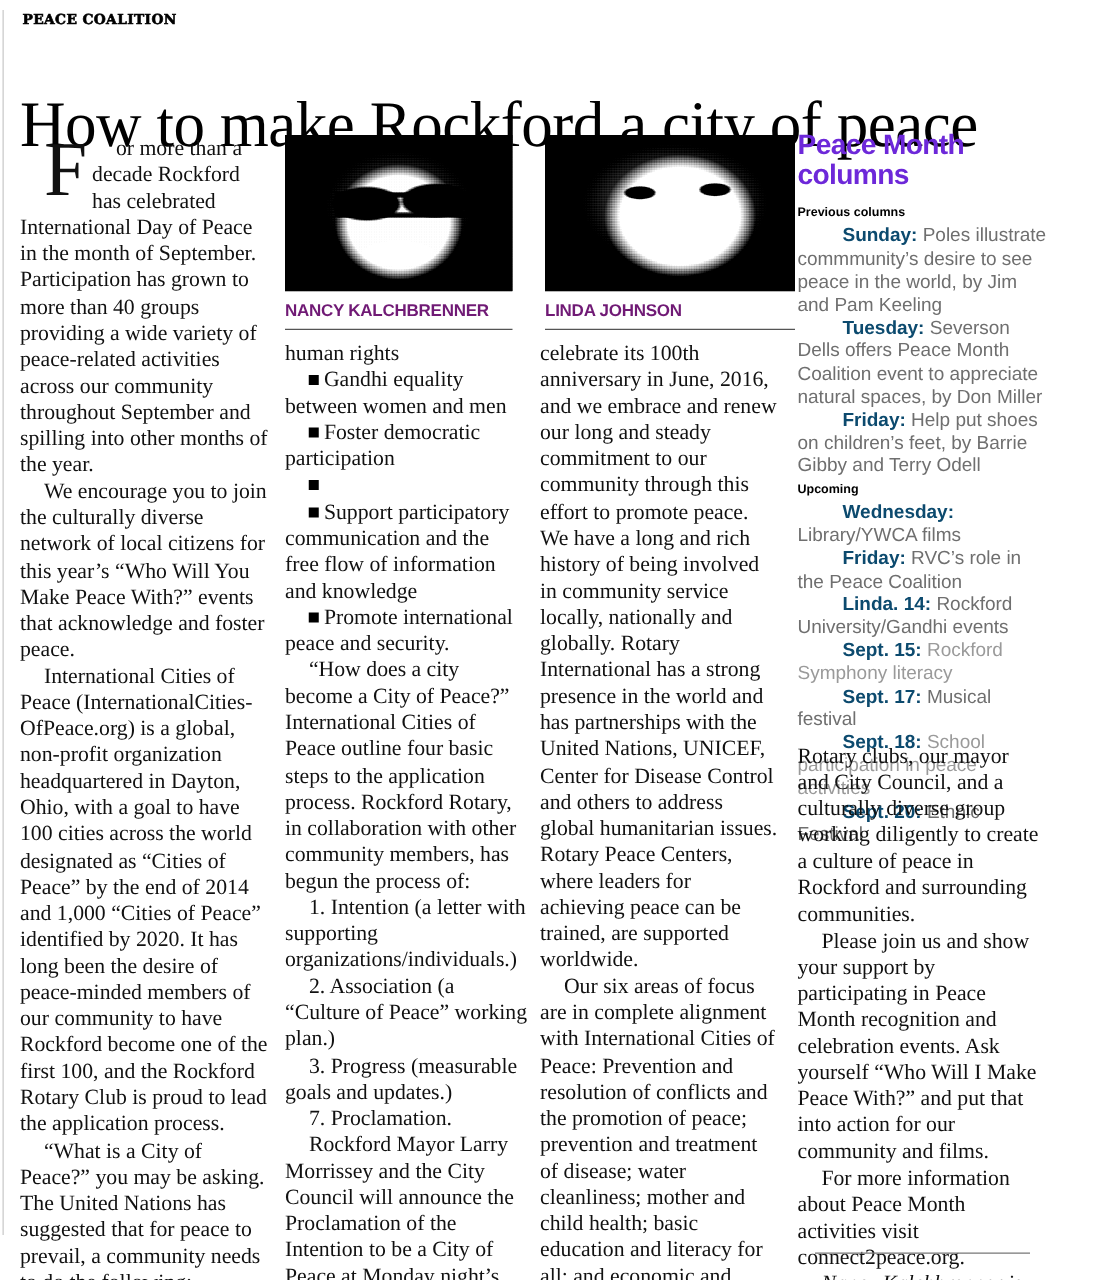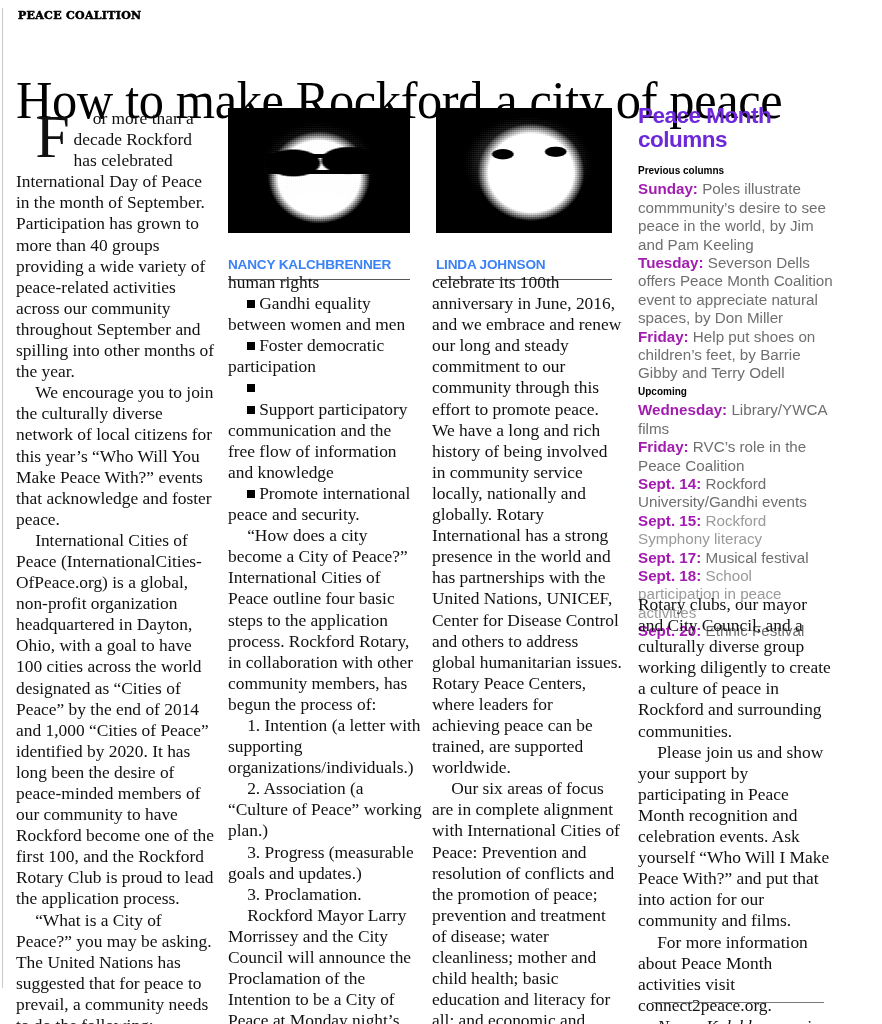--- a/index.html
+++ b/index.html
@@ -110,29 +110,29 @@
   .photo-wrap { position: absolute; }
   .photo {
     width: 100%;
     height: 125px;
     position: relative;
     overflow: hidden;
     background: #6a6a6a;
     filter: grayscale(1) contrast(1.55);
   }
   #photo1 { left: 228px; top: 108px; width: 182px; }
-  #photo2 { left: 436px; top: 108px; width: 176px; }
+  #photo2 { left: 436px; top: 108px; width: 200px; }
 
   .caption {
     font-family: "Liberation Sans", "DejaVu Sans", sans-serif;
     font-weight: bold;
     font-size: 13.6px;
     letter-spacing: -0.2px;
-    color: #3b82f6;
-    margin-top: 24px;
+    color: #701a75;
+    margin-top: 8px;
     white-space: nowrap;
   }
   .caption-rule {
     margin-top: 7px;
     height: 1px;
     background: #555;
     width: 100%;
   }
 
   
@@ -193,21 +193,21 @@
     font-weight: bold;
     font-size: 10px;
     line-height: 18.4px;
     color: #000;
   }
   .sb-item {
     font-size: 15.2px;
     line-height: 18.4px;
     color: #3d3d3d;
   }
-  .sb-item b { color: #a21caf; }
+  .sb-item b { color: #0c4a6e; margin-left: 36px; }
   .sb-item.faded { color: #9a9a9a; }
   .sb-item.semifaded { color: #6f6f6f; }
 
   
   .bio {
     font-style: italic;
     font-size: 17.4px;
     line-height: 21.1px;
     margin-top: 18px;
     text-indent: 0;
@@ -262,21 +262,21 @@
     <p class="noindent">human rights</p>
     <p class="bullet"><span class="bsq"></span><span>Gandhi equality between women and men</span></p>
     <p class="bullet"><span class="bsq"></span><span>Foster democratic participation</span></p>
     <p class="bullet"><span class="bsq"></span></p>
     <p class="bullet"><span class="bsq"></span><span>Support participatory communication and the free flow of information and knowledge</span></p>
     <p class="bullet"><span class="bsq"></span><span>Promote international peace and security.</span></p>
     <p>“How does a city become a City of Peace?” International Cities of Peace outline four basic steps to the application process. Rockford Rotary, in collaboration with other community members, has begun the process of:</p>
     <p>1. Intention (a letter with supporting organizations/individuals.)</p>
     <p>2. Association (a “Culture of Peace” working plan.)</p>
     <p>3. Progress (measurable goals and updates.)</p>
-    <p>3. Proclamation.</p>
+    <p>7. Proclamation.</p>
     <p>Rockford Mayor Larry Morrissey and the City Council will announce the Proclamation of the Intention to be a City of Peace at Monday night’s City Council meeting.</p>
 
   </div>
 
   <div class="col" id="col3">
     <p class="noindent">celebrate its 100th anniversary in June, 2016, and we embrace and renew our long and steady commitment to our community through this effort to promote peace. We have a long and rich history of being involved in community service locally, nationally and globally. Rotary International has a strong presence in the world and has partnerships with the United Nations, UNICEF, Center for Disease Control and others to address global humanitarian issues. Rotary Peace Centers, where leaders for achieving peace can be trained, are supported worldwide.</p>
     <p>Our six areas of focus are in complete alignment with International Cities of Peace: Prevention and resolution of conflicts and the promotion of peace; prevention and treatment of disease; water cleanliness; mother and child health; basic education and literacy for all; and economic and community development.</p>
 
   </div>
 
@@ -285,21 +285,21 @@
     <div class="sb-subhead">Previous columns</div>
     <div id="previous-list">
         <div class="sb-item semifaded"><b>Sunday:</b><span> Poles illustrate commmunity’s desire to see peace in the world, by Jim and Pam Keeling</span></div>
         <div class="sb-item semifaded"><b>Tuesday:</b><span> Severson Dells offers Peace Month Coalition event to appreciate natural spaces, by Don Miller</span></div>
         <div class="sb-item semifaded"><b>Friday:</b><span> Help put shoes on children’s feet, by Barrie Gibby and Terry Odell</span></div>
       </div>
     <div class="sb-subhead">Upcoming</div>
     <div id="upcoming-list">
         <div class="sb-item semifaded"><b>Wednesday:</b><span> Library/YWCA films</span></div>
         <div class="sb-item semifaded"><b>Friday:</b><span> RVC’s role in the Peace Coalition</span></div>
-        <div class="sb-item semifaded"><b>Sept. 14:</b><span> Rockford University/Gandhi events</span></div>
+        <div class="sb-item semifaded"><b>Linda. 14:</b><span> Rockford University/Gandhi events</span></div>
         <div class="sb-item faded"><b>Sept. 15:</b><span> Rockford Symphony literacy</span></div>
         <div class="sb-item semifaded"><b>Sept. 17:</b><span> Musical festival</span></div>
         <div class="sb-item faded"><b>Sept. 18:</b><span> School participation in peace activities</span></div>
         <div class="sb-item semifaded"><b>Sept. 20:</b><span> Ethnic Festival</span></div>
       </div>
   </div>
 
   <div class="col" id="col4">
     <p class="noindent">Rotary clubs, our mayor and City Council, and a culturally diverse group working diligently to create a culture of peace in Rockford and surrounding communities.</p>
     <p>Please join us and show your support by participating in Peace Month recognition and celebration events. Ask yourself “Who Will I Make Peace With?” and put that into action for our community and films.</p>

